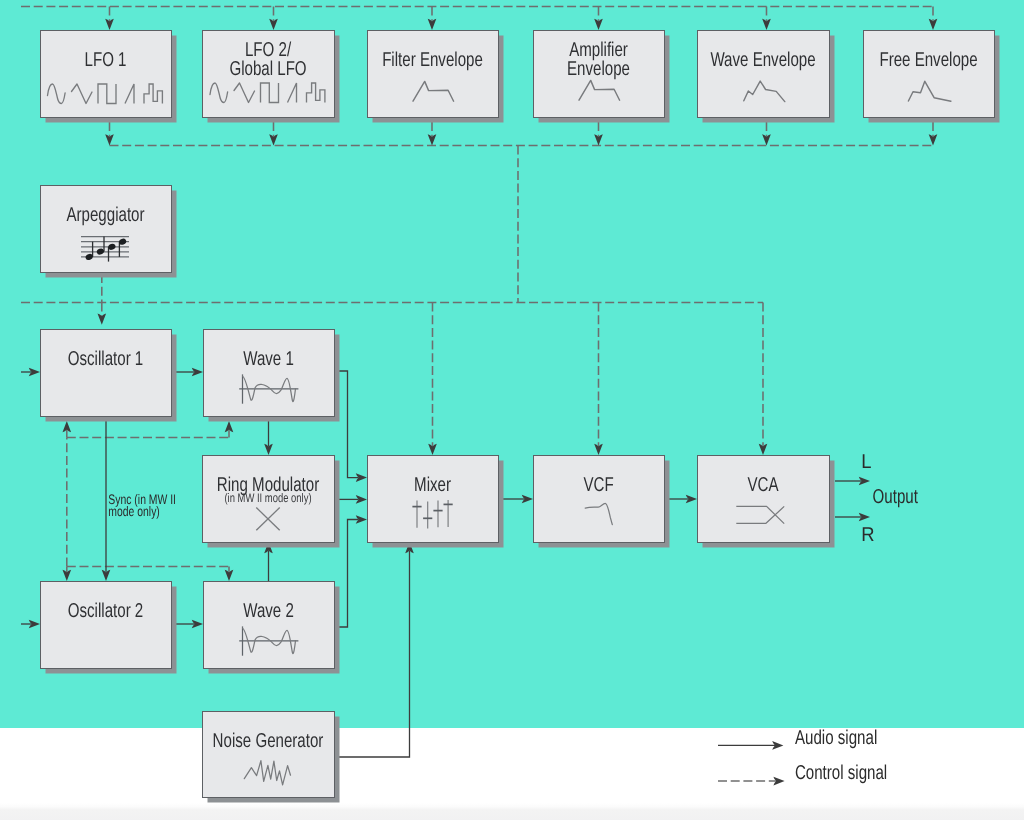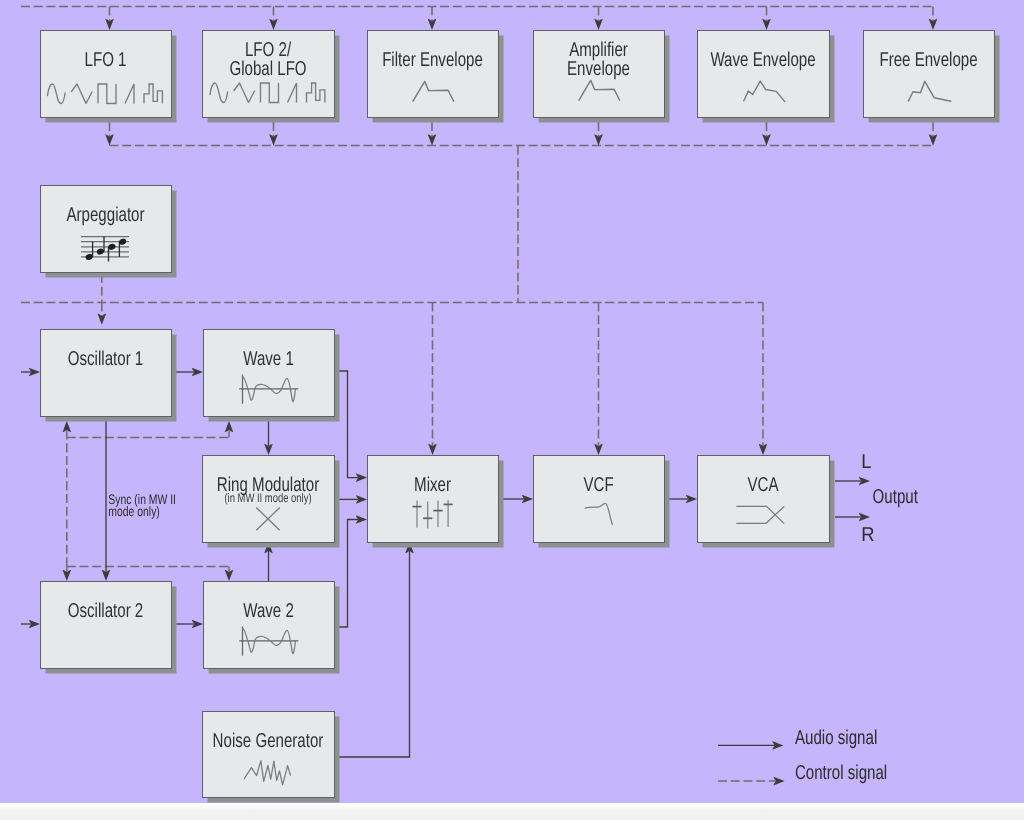--- a/index.html
+++ b/index.html
@@ -1,21 +1,21 @@
 <!DOCTYPE html>
 <html><head>
 <meta charset="utf-8">
 <title>Synthesizer Signal Flow Diagram</title>
 <style>
   html,body{margin:0;padding:0;background:#ffffff;}
   body{width:1024px;height:820px;overflow:hidden;
        font-family:"Liberation Sans",sans-serif;
        -webkit-font-smoothing:antialiased;
        text-rendering:geometricPrecision;}
-  #stage{position:relative;width:1024px;height:820px;background:#c4b5fd;}
+  #stage{position:relative;width:1024px;height:728px;background:#5eead4;}
   #stage svg{display:block;position:absolute;top:0;left:0;}
   .bottom-band{position:absolute;left:0;top:803px;width:1024px;height:17px;
       background:linear-gradient(to bottom,#ffffff 0%,#fbfbfb 22%,#f3f3f3 40%,#f1f1f2 100%);}
   text{fill:#2b2b2b;font-family:"Liberation Sans",sans-serif;}
   .blk-label{font-size:20px;text-anchor:middle;fill:#2f3033;}
   .blk-sub{font-size:12.5px;text-anchor:middle;fill:#3a3b3e;}
   .anno{font-size:13.8px;fill:#2b2b2b;}
   .bigno{font-size:20px;fill:#2b2b2b;}
   .legend-label{font-size:20px;fill:#2b2b2b;}
 </style>

